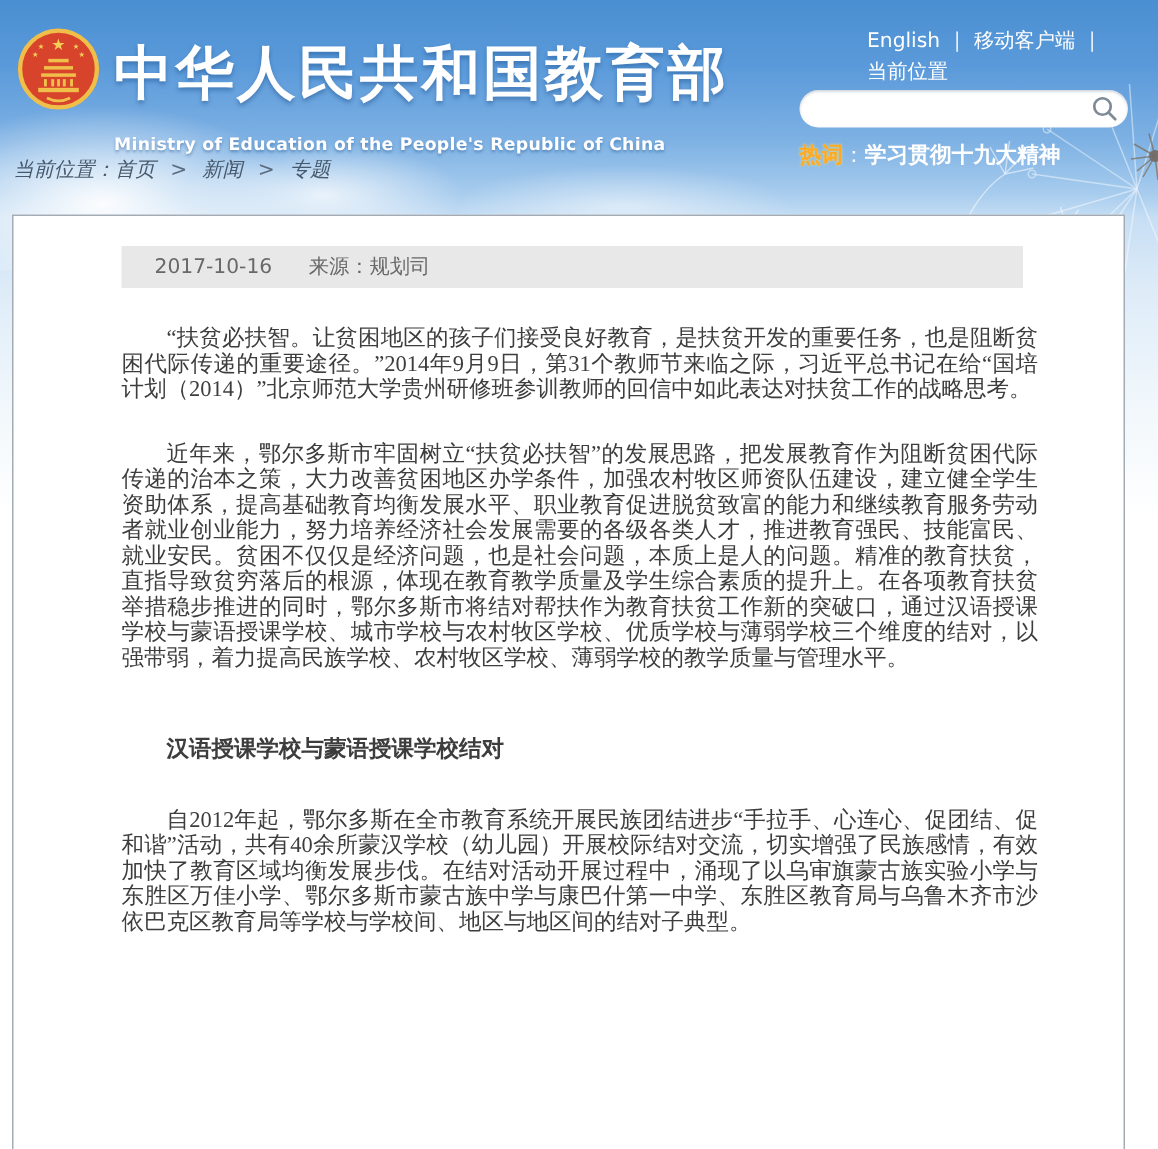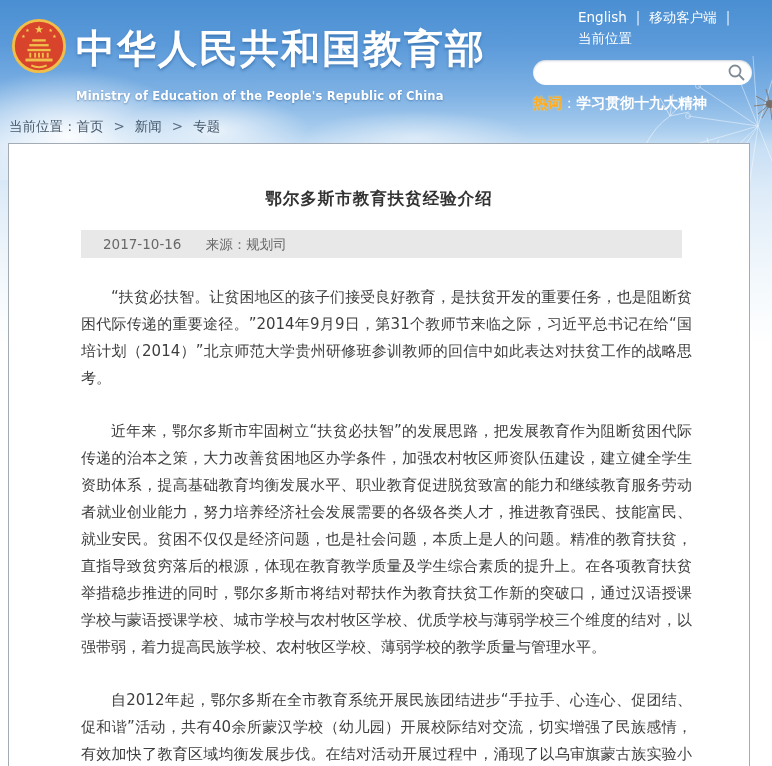--- a/index.html
+++ b/index.html
@@ -31,21 +31,21 @@
   .site-title-zh {
     font-size:39px; font-weight:bold; letter-spacing:2px;
     text-shadow:0 2px 3px rgba(25,75,135,.45); white-space:nowrap;
   }
   .site-title-en {
     margin-top:13px; font-size:11.5px; font-weight:bold; letter-spacing:.2px;
     text-shadow:0 1px 2px rgba(25,75,135,.45); white-space:nowrap;
   }
 
   
-  .top-nav { position:absolute; left:578px; top:7px; width:180px;
+  .top-nav { position:absolute; left:578px; top:17px; width:180px;
     color:#fff; font-size:13.5px; line-height:21px; }
   .top-nav a { color:#fff; text-decoration:none; cursor:pointer; }
   .top-nav .sep { margin:0 9px; color:rgba(255,255,255,.85); }
 
   
   .search-bar { position:absolute; left:533px; top:60px; width:219px; height:25px;
     background:#fff; border-radius:13px; box-shadow:inset 0 1px 2px rgba(40,70,110,.25); }
   .search-bar input { position:absolute; left:0; top:0; width:186px; height:25px;
     border:none; outline:none; background:transparent; padding:0 0 0 14px;
     font-size:13px; color:#333; font-family:inherit; }
@@ -53,39 +53,39 @@
     border:none; background:transparent; cursor:pointer; padding:0; }
 
   
   .hotwords { position:absolute; left:533px; top:94px; font-size:14.5px;
     font-weight:bold; color:#fff; white-space:nowrap; }
   .hotwords .hw-label { color:#ffaa22; text-shadow:0 0 2px rgba(255,230,120,.8); }
   .hotwords .hw-sep { color:#f4f8fc; font-weight:normal; }
   .hotwords a { color:#fff; text-decoration:none; cursor:pointer; }
 
   
-  .breadcrumb { position:absolute; left:9px; top:118px; font-size:13.5px; color:#46596c; }
+  .breadcrumb { position:absolute; left:9px; top:104px; font-size:13.5px; color:#46596c;font-style:italic; }
   .breadcrumb a { color:#46596c; text-decoration:none; cursor:pointer; }
   .breadcrumb .bc-sep { margin:0 10px; color:#5a6d80; }
 
   
   .content-box { position:absolute; left:8px; top:143px; width:742px; height:640px;
     background:#fff; border:1px solid #a3acb5; }
 
   .article-title { margin-top:44px; text-align:center;
     font-size:16.5px; font-weight:bold; color:#333; letter-spacing:1px; }
 
   .date-bar { margin:20px 0 0 72px; width:601px; height:28px; background:#e8e8e8;
     color:#686868; font-size:13.5px; line-height:28px; padding-left:22px; }
   .date-bar .src { margin-left:20px; }
 
   .article-body { margin:0 57px 0 72px; }
   .article-body p {
-    margin-top:26px; font-size:15px; line-height:27px; color:#3d3d3d;
-    text-align:justify; text-indent:2em;
+    margin-top:26px; font-size:15px; line-height:17px; color:#3d3d3d;
+    text-align:justify; text-indent:2em;font-family:Liberation Serif, serif;
   }
   .article-body h2.section {
     margin-top:38px; font-size:15px; line-height:27px; color:#3d3d3d;
     font-weight:bold; text-indent:2em;
   }
 </style>
 </head>
 <body>
 
 <div class="page">
@@ -186,27 +186,27 @@
 
   <div class="hotwords">
     <span class="hw-label">热词</span><span class="hw-sep">：</span><a>学习贯彻十九大精神</a>
   </div>
 
   <div class="breadcrumb">
     <span>当前位置：</span><a>首页</a><span class="bc-sep">&gt;</span><a>新闻</a><span class="bc-sep">&gt;</span><a>专题</a>
   </div>
 
   <div class="content-box">
-    <h1 class="article-title">鄂尔多斯市教育扶贫经验介绍</h1>
 
     <div class="date-bar">
       <span>2017-10-16</span>
       <span class="src"><span>来源：</span><span>规划司</span></span>
     </div>
 
     <div class="article-body">
       <p>“扶贫必扶智。让贫困地区的孩子们接受良好教育，是扶贫开发的重要任务，也是阻断贫困代际传递的重要途径。”2014年9月9日，第31个教师节来临之际，习近平总书记在给“国培计划（2014）”北京师范大学贵州研修班参训教师的回信中如此表达对扶贫工作的战略思考。</p>
       <p>近年来，鄂尔多斯市牢固树立“扶贫必扶智”的发展思路，把发展教育作为阻断贫困代际传递的治本之策，大力改善贫困地区办学条件，加强农村牧区师资队伍建设，建立健全学生资助体系，提高基础教育均衡发展水平、职业教育促进脱贫致富的能力和继续教育服务劳动者就业创业能力，努力培养经济社会发展需要的各级各类人才，推进教育强民、技能富民、就业安民。贫困不仅仅是经济问题，也是社会问题，本质上是人的问题。精准的教育扶贫，直指导致贫穷落后的根源，体现在教育教学质量及学生综合素质的提升上。在各项教育扶贫举措稳步推进的同时，鄂尔多斯市将结对帮扶作为教育扶贫工作新的突破口，通过汉语授课学校与蒙语授课学校、城市学校与农村牧区学校、优质学校与薄弱学校三个维度的结对，以强带弱，着力提高民族学校、农村牧区学校、薄弱学校的教学质量与管理水平。</p>
+      <h2 class="section">汉语授课学校与蒙语授课学校结对</h2>
       <p>自2012年起，鄂尔多斯在全市教育系统开展民族团结进步“手拉手、心连心、促团结、促和谐”活动，共有40余所蒙汉学校（幼儿园）开展校际结对交流，切实增强了民族感情，有效加快了教育区域均衡发展步伐。在结对活动开展过程中，涌现了以乌审旗蒙古族实验小学与东胜区万佳小学、鄂尔多斯市蒙古族中学与康巴什第一中学、东胜区教育局与乌鲁木齐市沙依巴克区教育局等学校与学校间、地区与地区间的结对子典型。</p>
     </div>
   </div>
 
 </div>
 
 </body></html>

